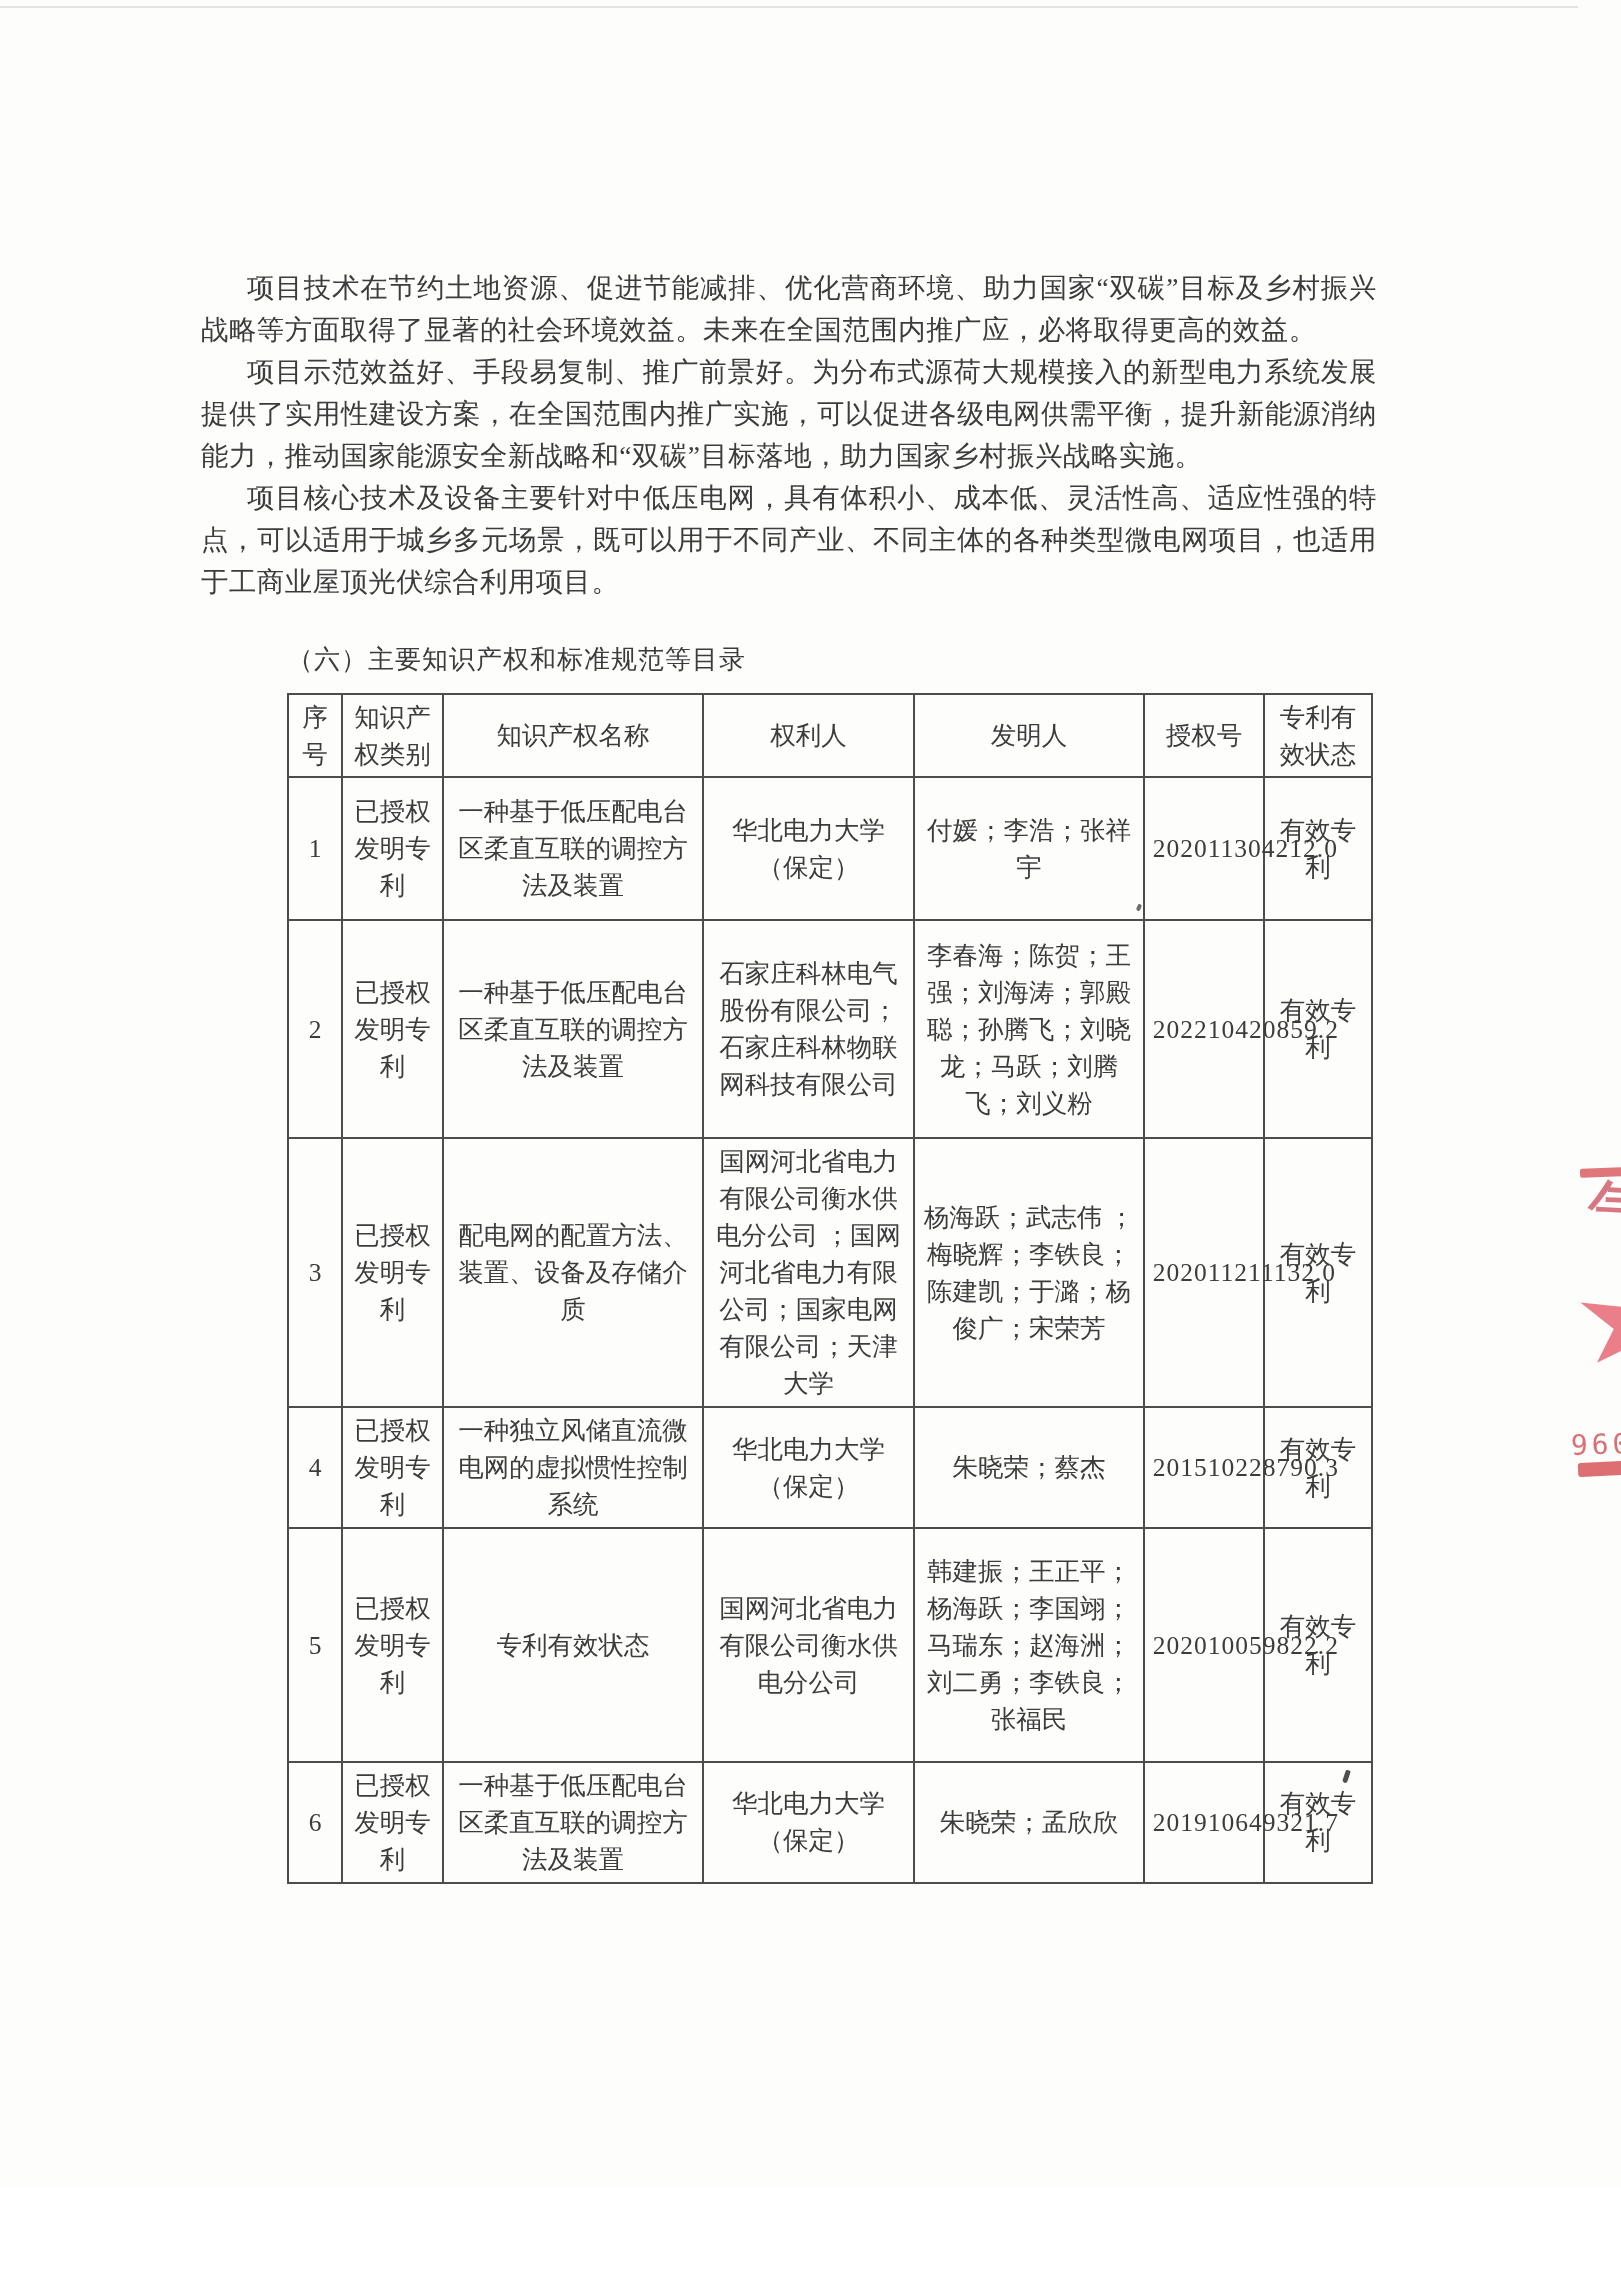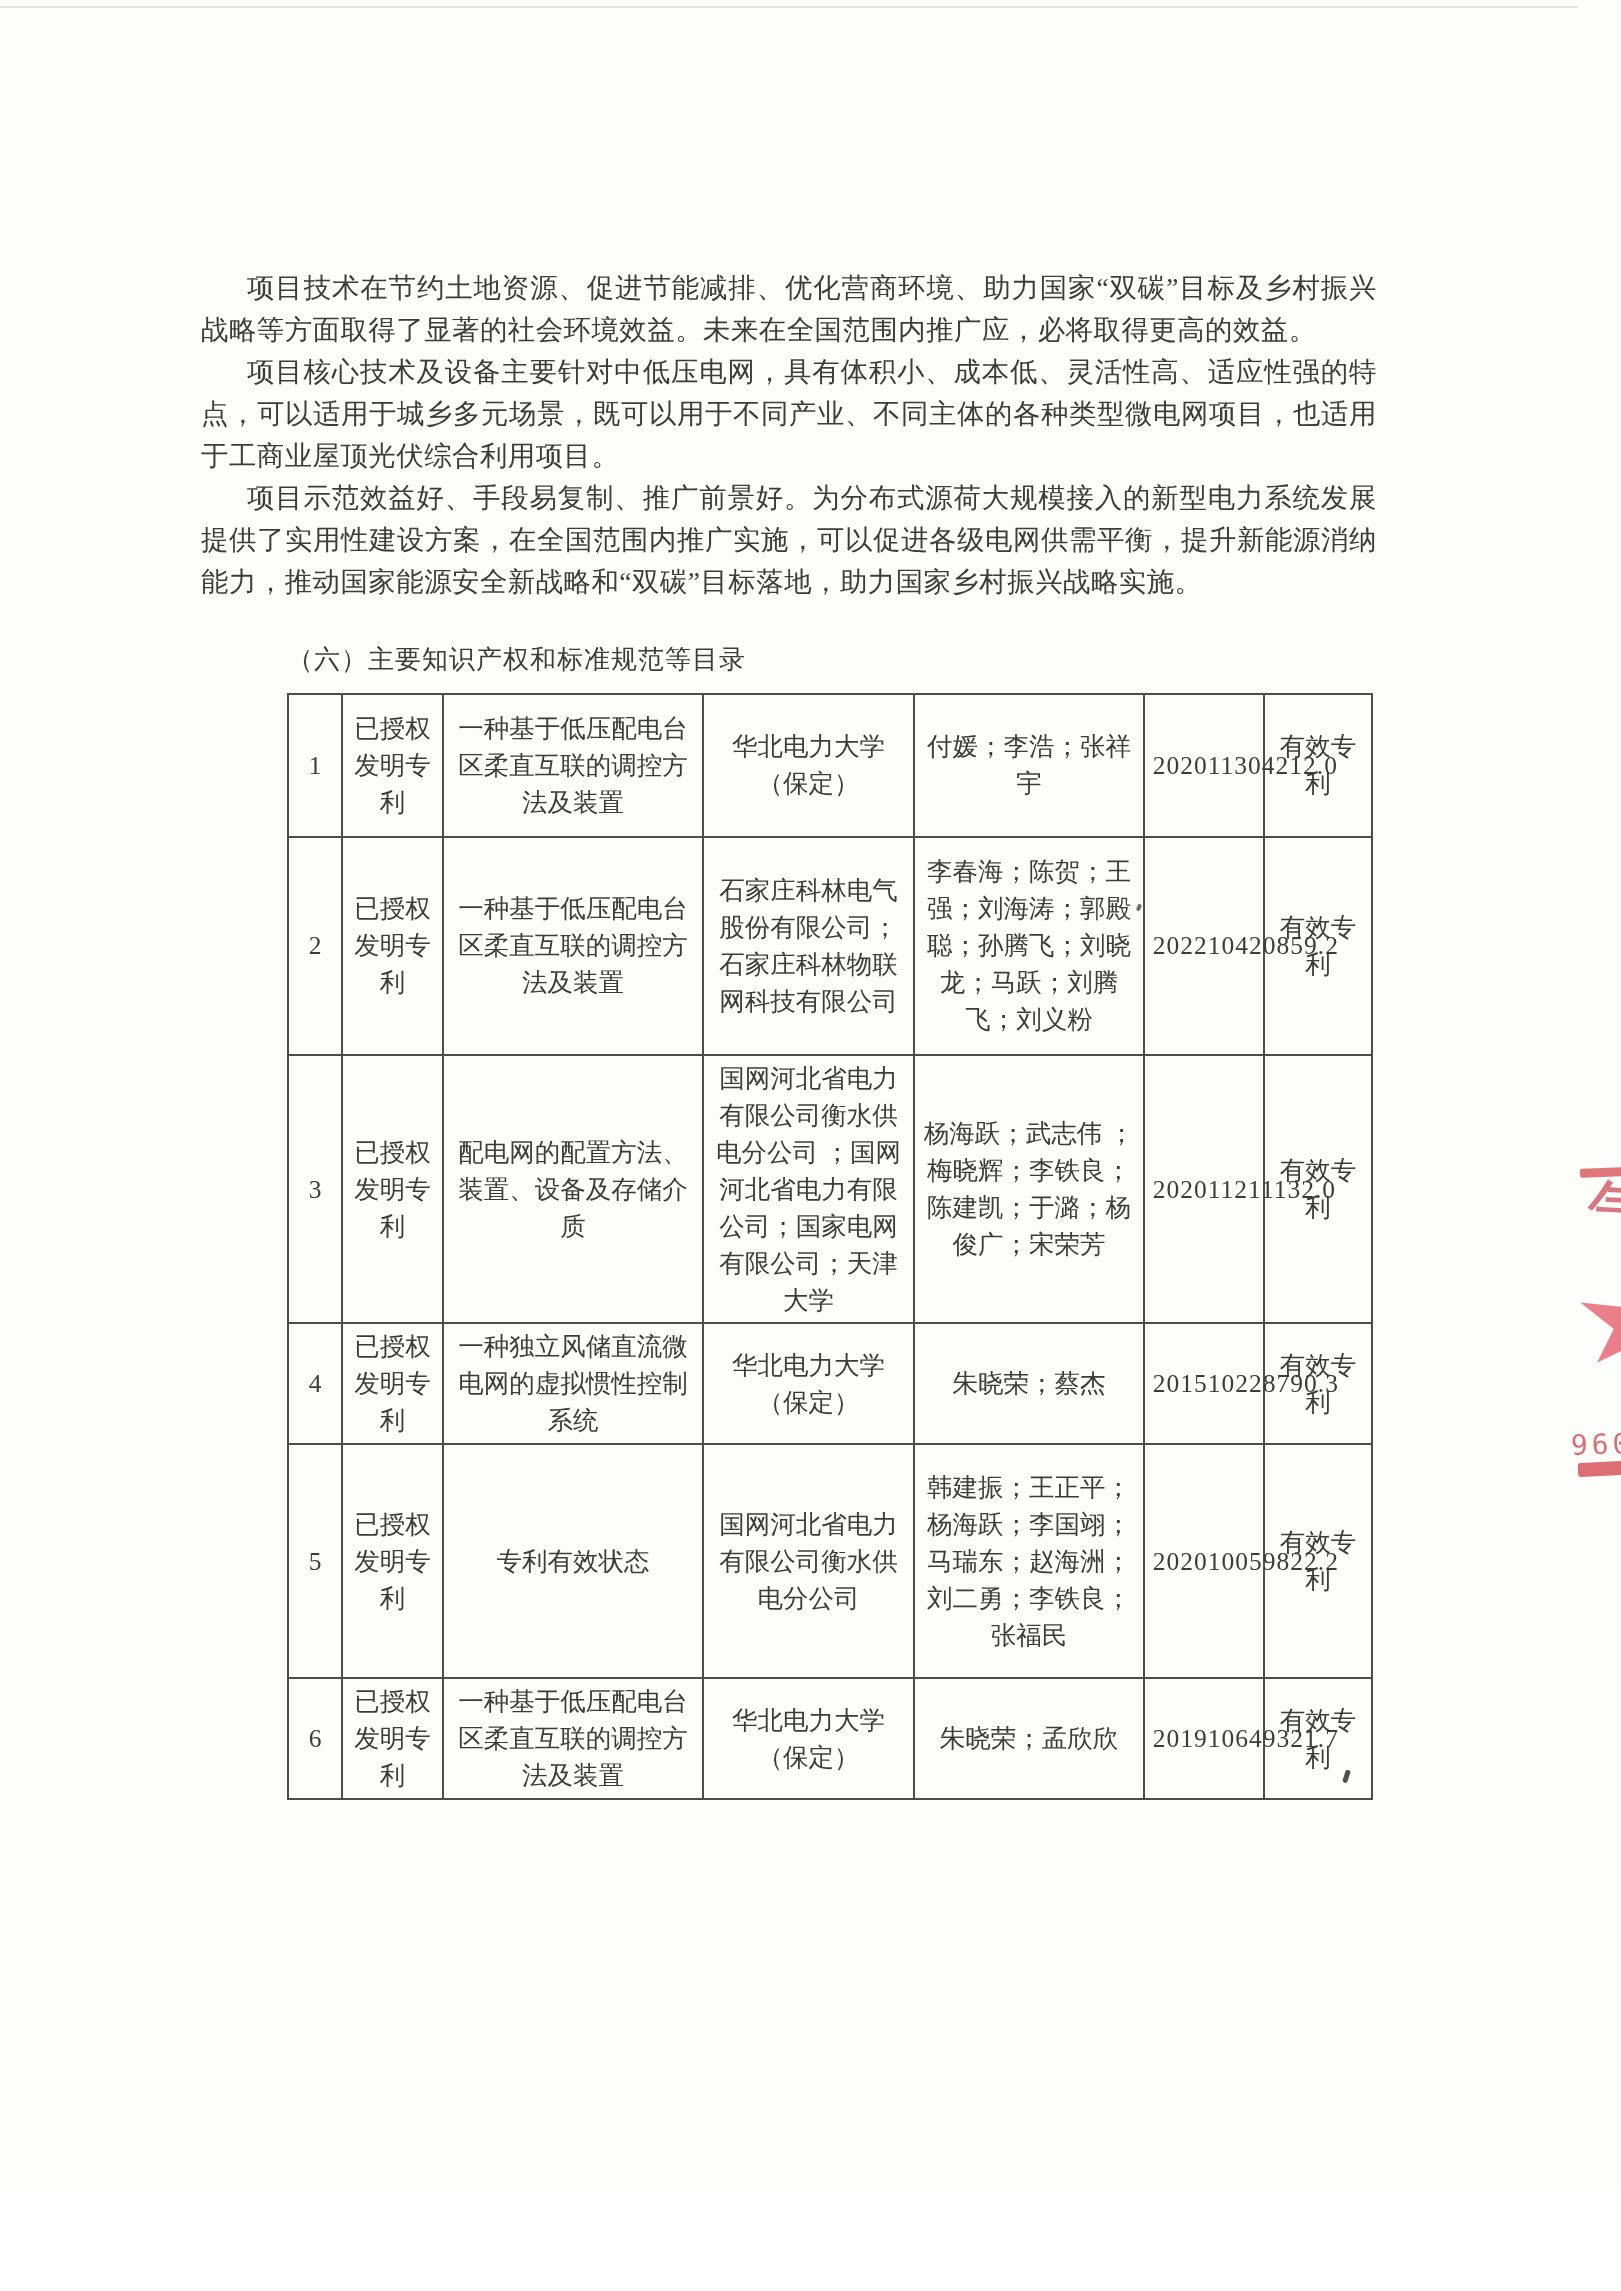--- a/index.html
+++ b/index.html
@@ -108,36 +108,45 @@
 </style>
 </head>
 <body>
 
 <div class="page">
 
   <div class="scan-top-line"></div>
 
   <div class="content">
     <p>项目技术在节约土地资源、促进节能减排、优化营商环境、助力国家“双碳”目标及乡村振兴战略等方面取得了显著的社会环境效益。未来在全国范围内推广应，必将取得更高的效益。</p>
+    <p>项目示范效益好、手段易复制、推广前景好。为分布式源荷大规模接入的新型电力系统发展提供了实用性建设方案，在全国范围内推广实施，可以促进各级电网供需平衡，提升新能源消纳能力，推动国家能源安全新战略和“双碳”目标落地，助力国家乡村振兴战略实施。</p>
     <p>项目核心技术及设备主要针对中低压电网，具有体积小、成本低、灵活性高、适应性强的特点，可以适用于城乡多元场景，既可以用于不同产业、不同主体的各种类型微电网项目，也适用于工商业屋顶光伏综合利用项目。</p>
-    <p>项目示范效益好、手段易复制、推广前景好。为分布式源荷大规模接入的新型电力系统发展提供了实用性建设方案，在全国范围内推广实施，可以促进各级电网供需平衡，提升新能源消纳能力，推动国家能源安全新战略和“双碳”目标落地，助力国家乡村振兴战略实施。</p>
 
     <div class="section-heading">（六）主要知识产权和标准规范等目录</div>
 
     <table class="patents">
       <colgroup>
         <col class="c-no">
           <col class="c-type">
           <col class="c-name">
           <col class="c-owner">
         <col class="c-inv">
           <col class="c-num">
           <col class="c-status">
       </colgroup>
       <tbody>
+          <tr class="hdr">
+        <th>序号</th>
+        <th>知识产权类别</th>
+        <th>知识产权名称</th>
+        <th>权利人</th>
+        <th>发明人</th>
+        <th>授权号</th>
+        <th>专利有效状态</th>
+      </tr>
       <tr class="row-1">
         <td>1</td>
         <td>已授权发明专利</td>
         <td>一种基于低压配电台区柔直互联的调控方法及装置</td>
         <td>华北电力大学（保定）</td>
         <td>付媛；李浩；张祥宇</td>
         <td class="num">202011304212.0</td>
         <td class="status">有效专利</td>
       </tr>
       <tr class="row-2">

